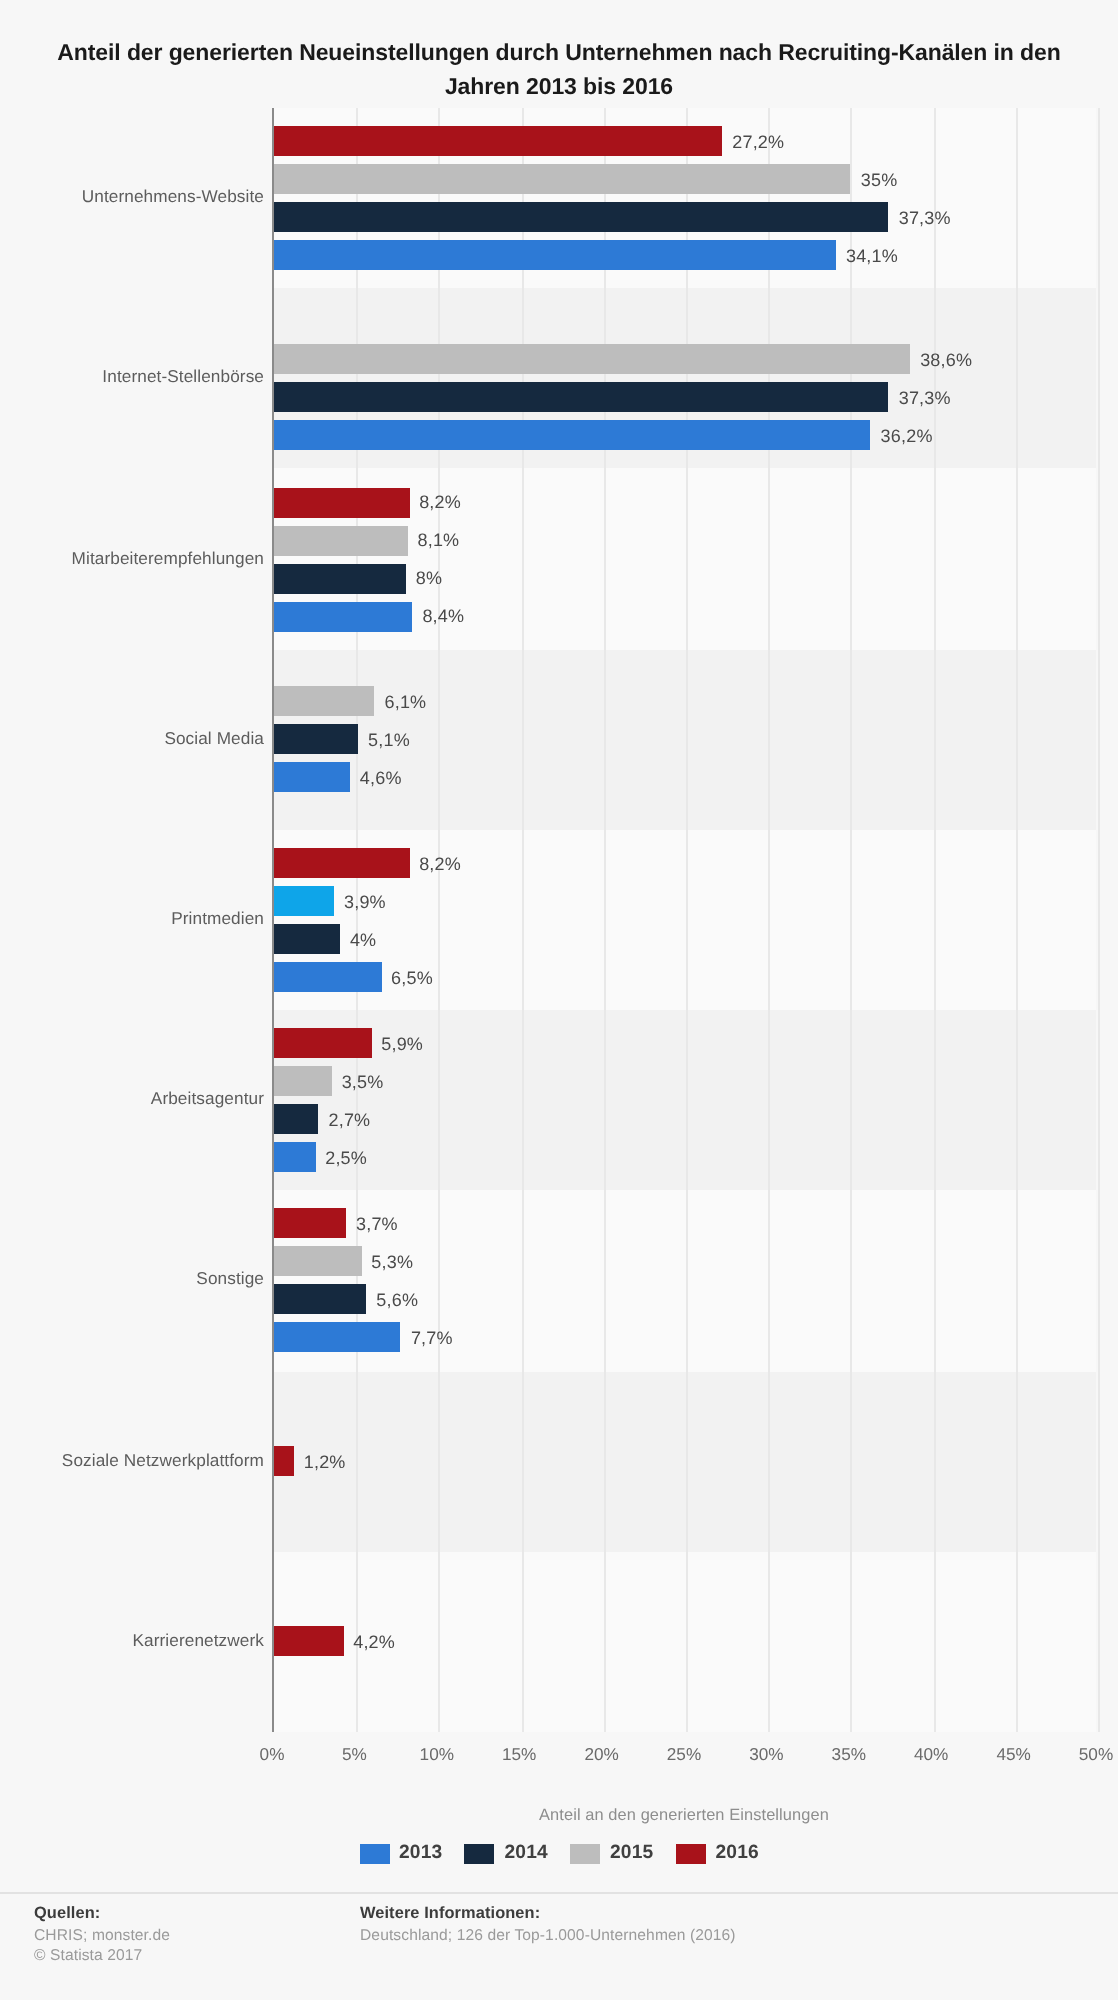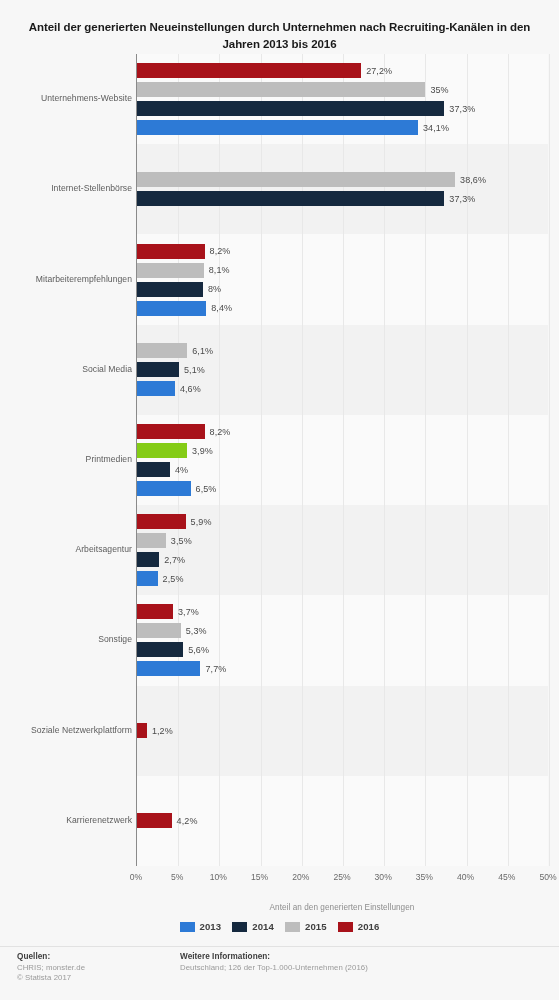--- a/index.html
+++ b/index.html
@@ -193,20 +193,23 @@
       </div>
       <div class="bar" style="top: 66.1111px; width: 280.984px; background: rgb(45, 122, 214); text-align: right;">
         <span class="cap">34,1%</span>
       </div>
       <div class="bar" style="top: 118.333px; width: 318.064px; background: rgb(189, 189, 189);">
         <span class="cap">38,6%</span>
       </div>
       <div class="bar" style="top: 137.333px; width: 307.352px; background: rgb(21, 41, 63);">
         <span class="cap">37,3%</span>
       </div>
+      <div class="bar" style="top: 156.333px; width: 298.288px; background: rgb(45, 122, 214);">
+        <span class="cap">36,2%</span>
+      </div>
       <div class="bar" style="top: 189.556px; width: 67.568px; background: rgb(168, 18, 26);">
         <span class="cap">8,2%</span>
       </div>
       <div class="bar" style="top: 208.556px; width: 66.744px; background: rgb(189, 189, 189);">
         <span class="cap">8,1%</span>
       </div>
       <div class="bar" style="top: 227.556px; width: 65.92px; background: rgb(21, 41, 63);">
         <span class="cap">8%</span>
       </div>
       <div class="bar" style="top: 246.556px; width: 69.216px; background: rgb(45, 122, 214);">
@@ -217,21 +220,21 @@
       </div>
       <div class="bar" style="top: 308.278px; width: 42.024px; background: rgb(21, 41, 63);">
         <span class="cap">5,1%</span>
       </div>
       <div class="bar" style="top: 327.278px; width: 37.904px; background: rgb(45, 122, 214);">
         <span class="cap">4,6%</span>
       </div>
       <div class="bar" style="top: 370px; width: 67.568px; background: rgb(168, 18, 26);">
         <span class="cap">8,2%</span>
       </div>
-      <div class="bar" style="top: 389px; width: 50px; background: #84cc16; text-decoration: underline;">
+      <div class="bar" style="top: 389px; width: 30px; background: #0ea5e9; text-decoration: underline;">
         <span class="cap">3,9%</span>
       </div>
       <div class="bar" style="top: 408px; width: 32.96px; background: rgb(21, 41, 63);">
         <span class="cap">4%</span>
       </div>
       <div class="bar" style="top: 427px; width: 53.56px; background: rgb(45, 122, 214);">
         <span class="cap">6,5%</span>
       </div>
       <div class="bar" style="top: 460.222px; width: 48.616px; background: rgb(168, 18, 26);">
         <span class="cap">5,9%</span>

